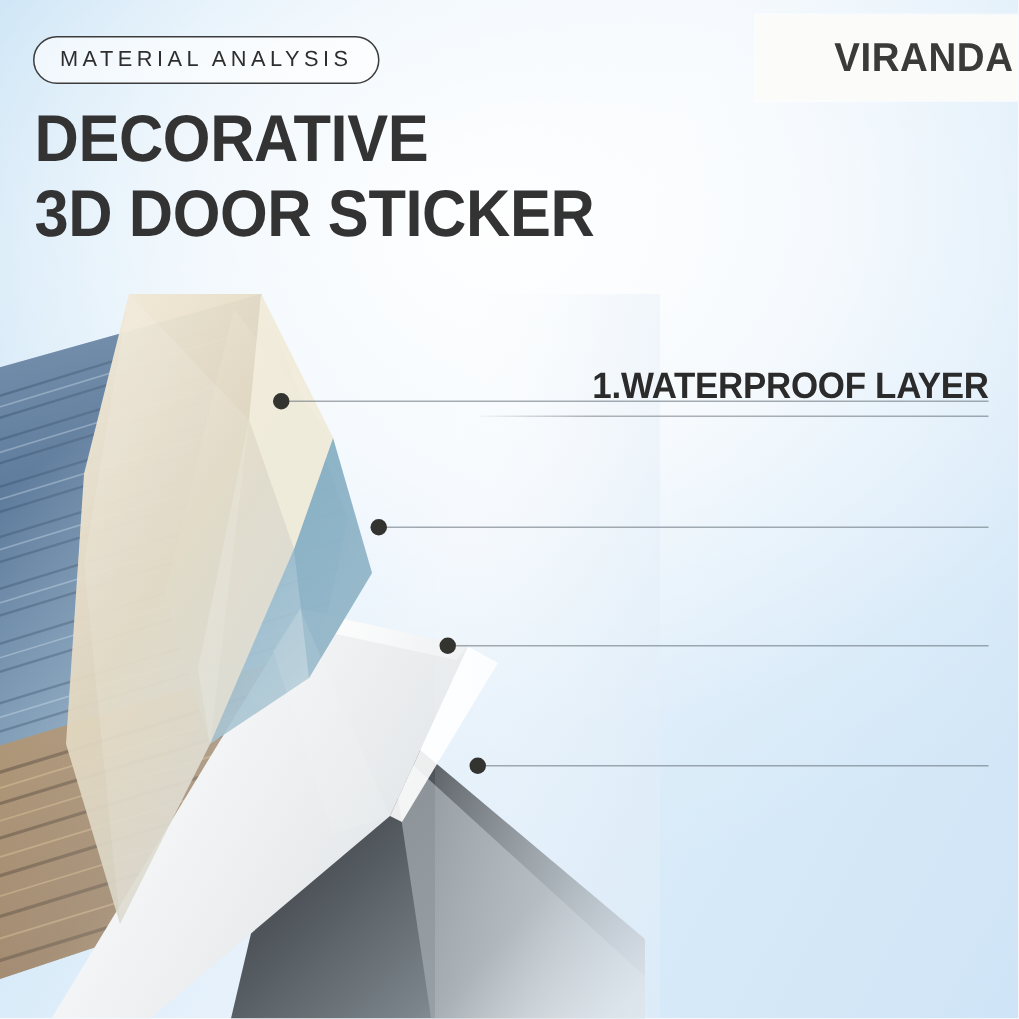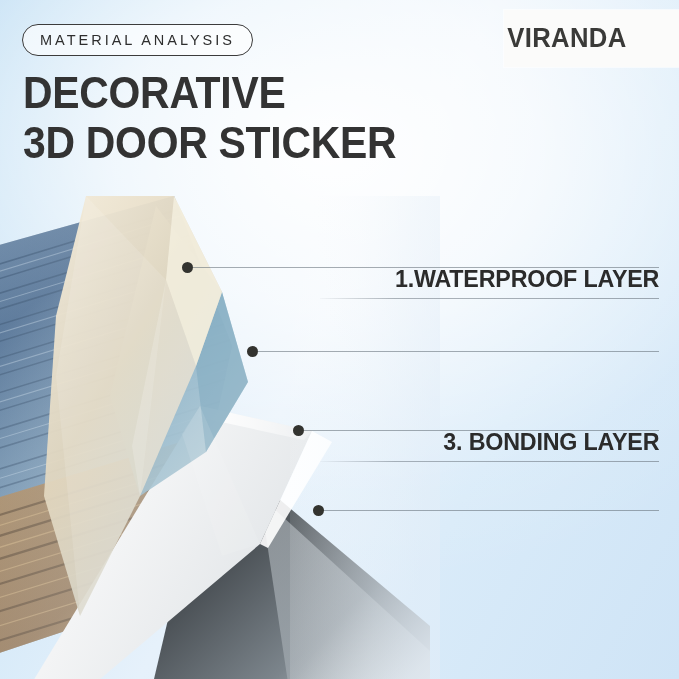--- a/index.html
+++ b/index.html
@@ -33,34 +33,34 @@
     font-size:44px;
     line-height:50px;
     letter-spacing:-0.3px;
     white-space:nowrap;
     transform:scaleX(0.93);transform-origin:left top;
   }
   .title .l2{display:block;}
   .logo-box{
     position:absolute;left:504px;top:10px;width:175px;height:57px;
     background:#fbfbfa;
-    display:flex;align-items:center;justify-content:flex-start;
+    display:flex;align-items:center;justify-content:flex-end;
     box-shadow:0 0 0 1px rgba(255,255,255,0.6);
   }
   .logo-text{
     color:#3a3a38;font-weight:700;font-size:27px;letter-spacing:0.4px;
     transform:scaleX(0.95);
   }
 
   
   .art{position:absolute;left:-40px;top:196px;width:480px;height:500px;}
   .art svg{display:block;}
 
   
-  .callout{position:absolute;height:40px;margin-top:21px;}
+  .callout{position:absolute;height:40px;}
   .callout .txt{
     position:absolute;right:0;bottom:6px;
     color:#2b2b2b;font-weight:700;font-size:24.5px;
     letter-spacing:-0.2px;white-space:nowrap;
     transform:scaleX(0.95);transform-origin:right bottom;
   }
   .callout .rule{
     position:absolute;right:0;bottom:0;height:1px;
     background:linear-gradient(90deg, rgba(120,130,140,0.05) 0%, rgba(110,120,130,0.55) 22%, rgba(110,120,130,0.62) 100%);
   }
@@ -247,21 +247,17 @@
   <div class="callout" style="left:320px;top:238px;width:339px;">
     <span class="txt">1.WATERPROOF LAYER</span>
     <span class="rule" style="width:339px;"></span>
   </div>
 
   <div class="dot" style="left:247px;top:346px;"></div>
   <div class="leader" style="left:258px;top:351px;width:401px;"></div>
 
   <div class="dot" style="left:293px;top:425px;"></div>
   <div class="leader" style="left:304px;top:430px;width:355px;"></div>
-  <div class="callout" style="left:320px;top:401px;width:339px;">
-    <span class="txt">3. BONDING LAYER</span>
-    <span class="rule" style="width:339px;"></span>
-  </div>
 
   <div class="dot" style="left:313px;top:505px;"></div>
   <div class="leader" style="left:324px;top:510px;width:335px;"></div>
 
 </div>
 
 </body></html>

